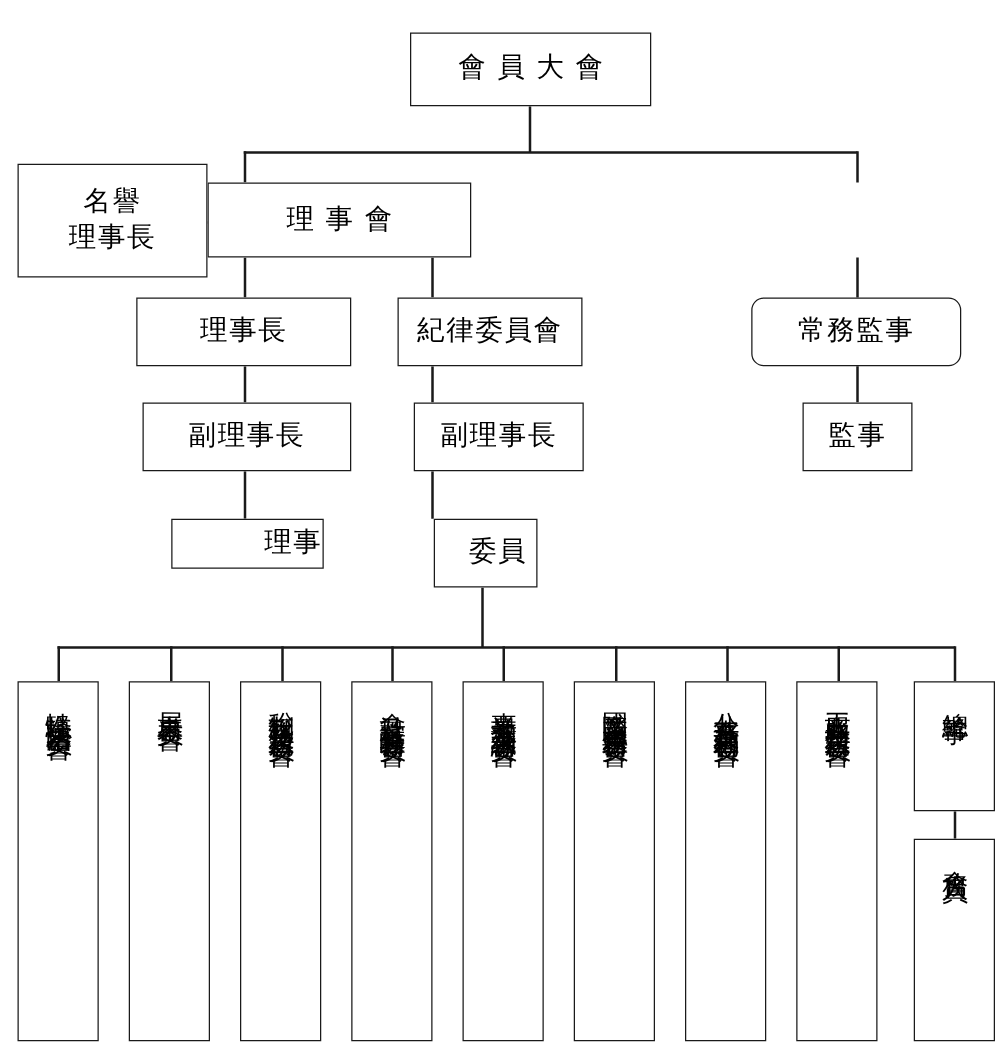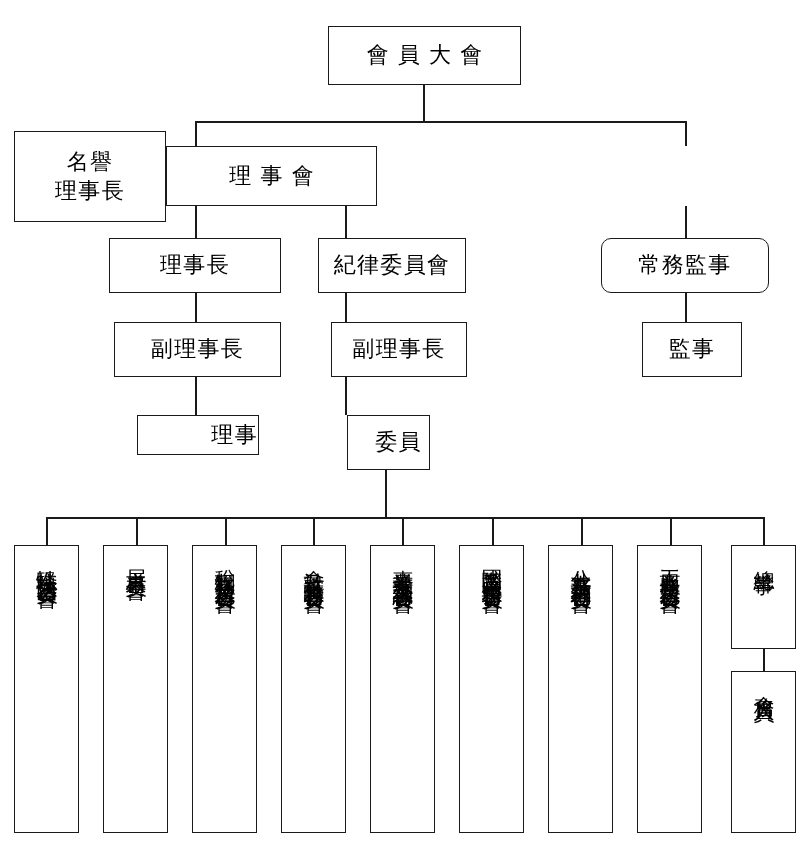--- a/index.html
+++ b/index.html
@@ -135,21 +135,21 @@
   </div>
 
   <div class="node h" style="left:114px; top:322px; width:167px; height:55px;">
     <span class="label">副理事長</span>
   </div>
 
   <div class="node h" style="left:331px; top:322px; width:136px; height:55px;">
     <span class="label">副理事長</span>
   </div>
 
-  <div class="node h" style="left:642px; top:322px; width:100px; height:55px;">
+  <div class="node h" style="left:642px; top:322px; width:88px; height:55px;">
     <span class="label">監事</span>
   </div>
 
   <div class="node h" style="left:137px; top:415px; width:122px; height:40px;justify-content:flex-end;">
     <span class="label">理事</span>
   </div>
 
   <div class="node h" style="left:347px; top:415px; width:83px; height:55px;padding-left:20px;">
     <span class="label">委員</span>
   </div>

